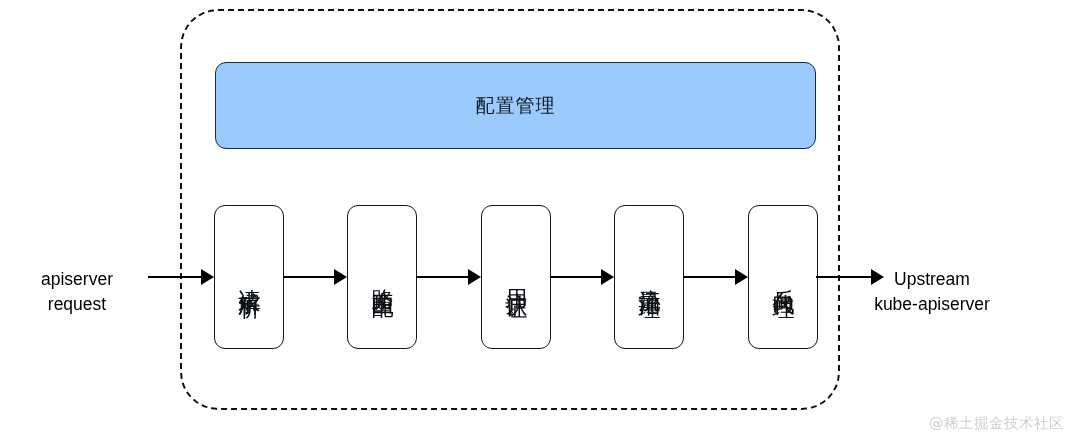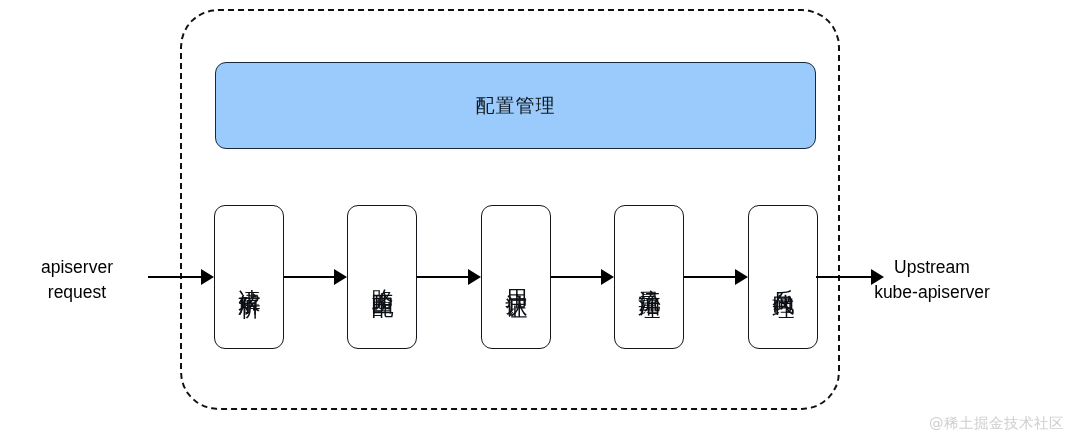--- a/index.html
+++ b/index.html
@@ -118,20 +118,21 @@
   }
 
   
   .side-label {
     position: absolute;
     font-size: 17.5px;
     line-height: 1.45;
     text-align: center;
     color: #000000;
     white-space: pre-line;
+    margin-top: 12px;
   }
   .label-left {
     left: 10px;
     top: 255px;
     width: 134px;
   }
   .label-right {
     left: 844px;
     top: 255px;
     width: 176px;

